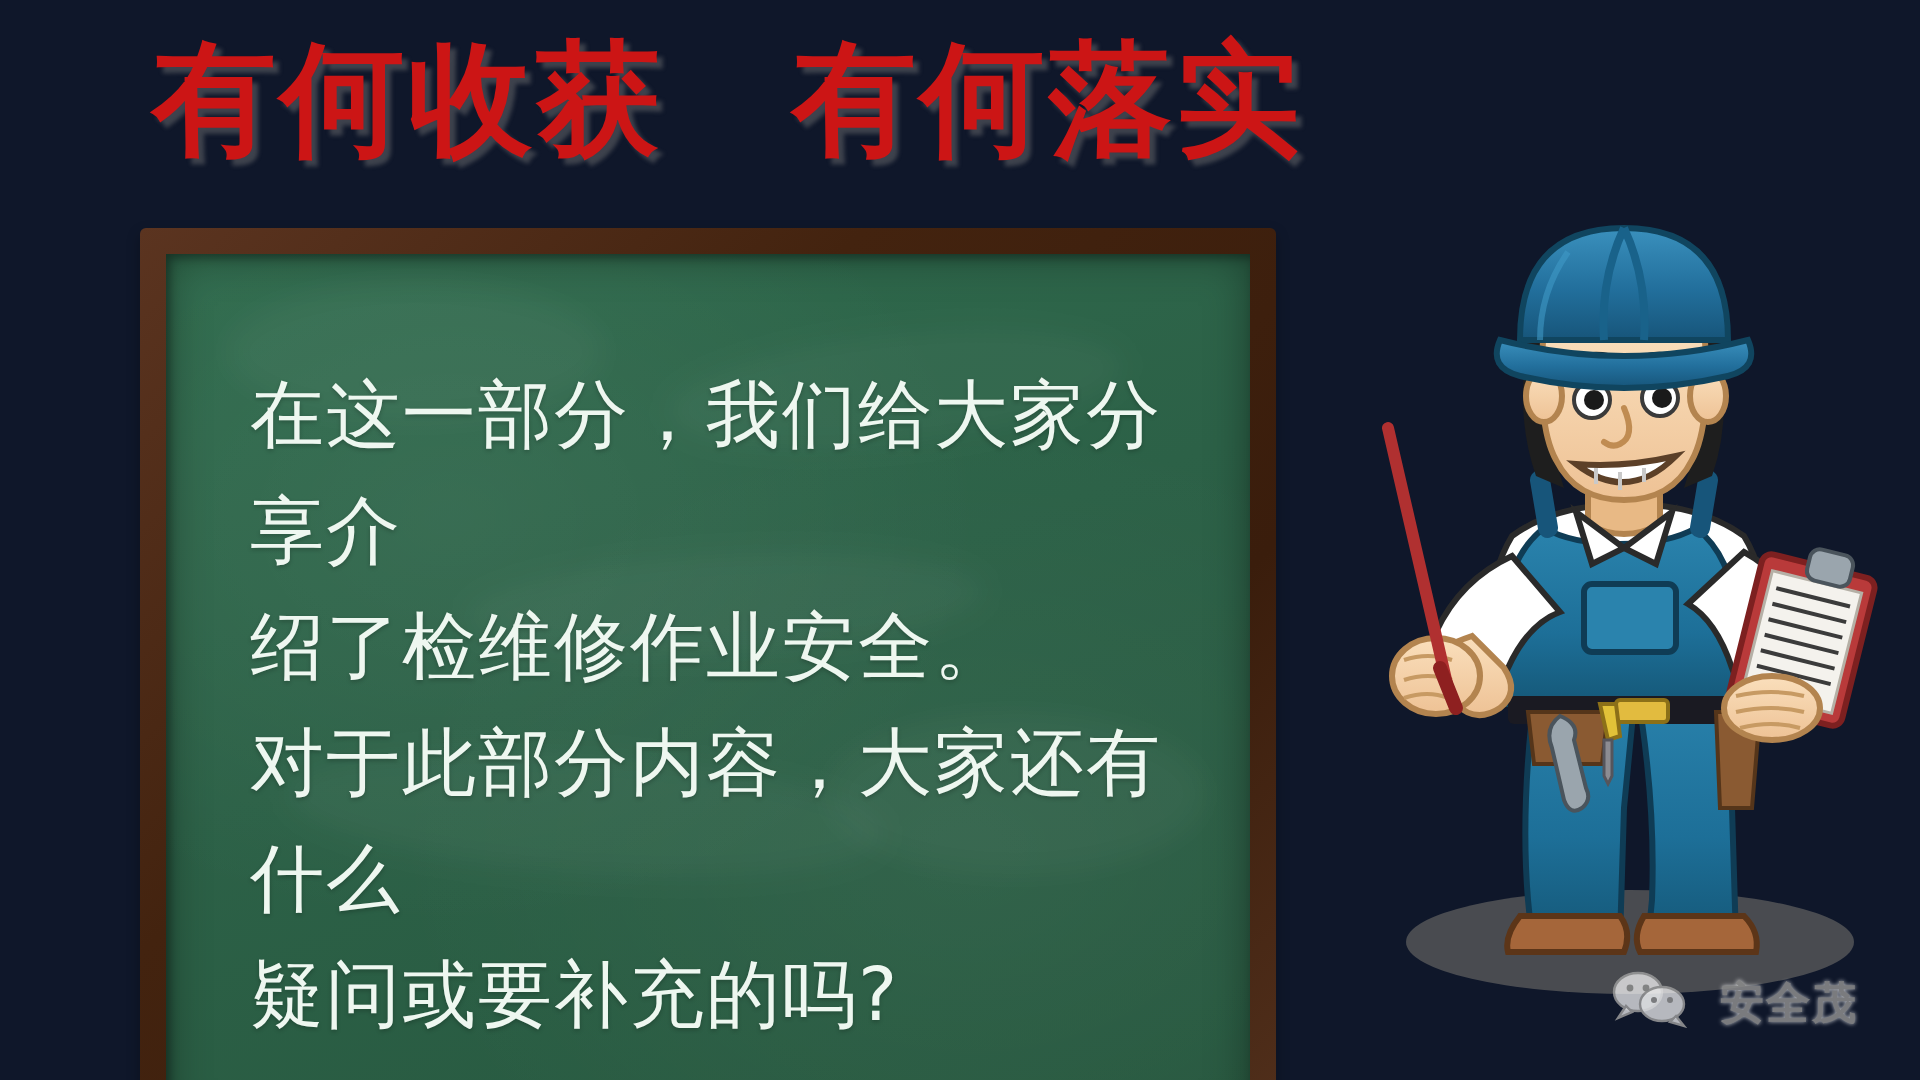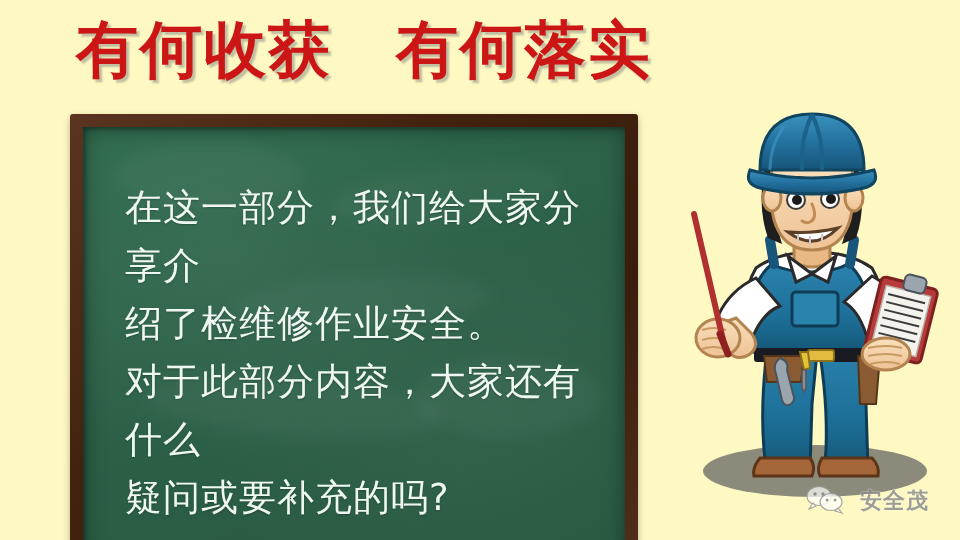--- a/index.html
+++ b/index.html
@@ -3,21 +3,21 @@
 <meta charset="utf-8">
 <style>
   html,body{margin:0;padding:0;}
   body{
     width:960px;height:540px;
     background:#ffffff;
     font-family:"Liberation Sans","DejaVu Sans",sans-serif;
     overflow:hidden;
     position:relative;
   }
-  #slide{position:absolute;inset:0;width:960px;height:540px;background:#fef9c3;overflow:hidden;}
+  #slide{position:absolute;inset:0;width:960px;height:540px;background:#0f172a;overflow:hidden;}
 
   
   .title{
     position:absolute;left:76px;top:14px;
     font-size:62px;line-height:72px;font-weight:bold;
     color:#cc1515;
     letter-spacing:2px;
     white-space:pre;
     text-shadow:3px 3px 2px rgba(120,120,120,0.45);
     font-family:"DejaVu Sans","Liberation Sans",sans-serif;

